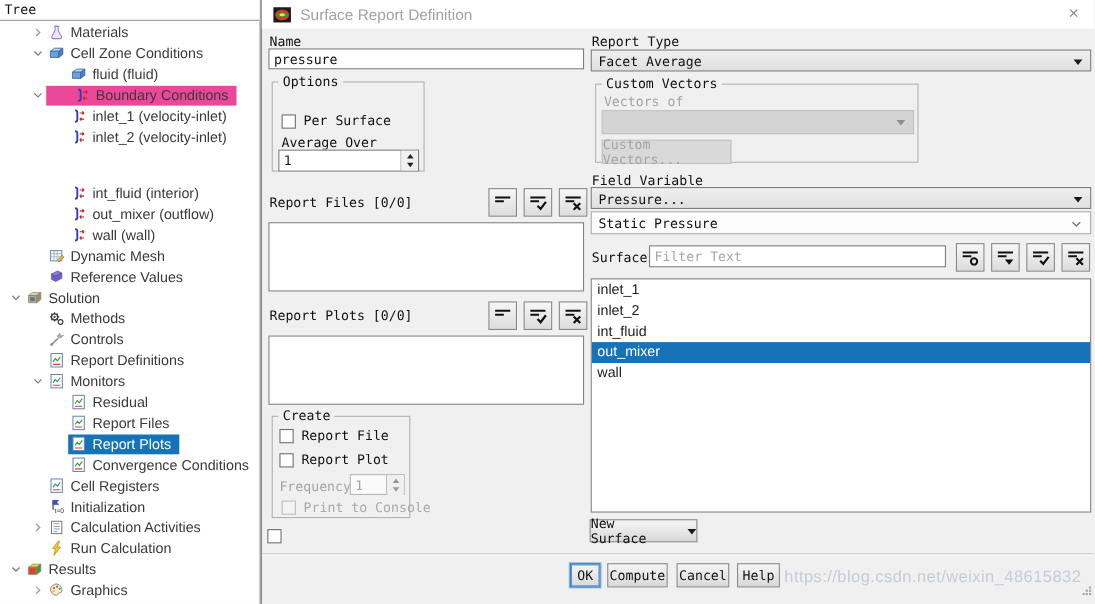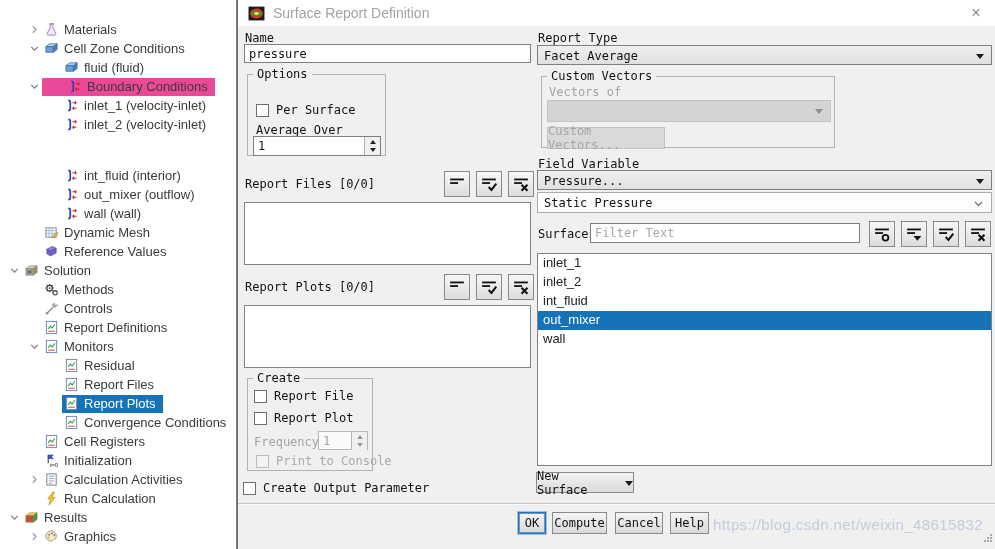--- a/index.html
+++ b/index.html
@@ -90,20 +90,21 @@
          border-top: 1px solid #c6c6c6; border-bottom: 1px solid #fbfbfb; }
 
   #watermark { position: absolute; left: 713px; top: 516px; font-size: 15px;
                color: rgba(186,199,214,0.85); letter-spacing: 0.4px; white-space: nowrap; }
   #grip { position: absolute; right: 2px; bottom: 2px; }
 </style>
 </head>
 <body>
 
 <div id="tree-panel">
+  <div id="tree-header">Tree</div>
   <div id="tree-body">
       <div class="trow" style="padding-left: 26px;">
         <span class="texp">
           <svg viewBox="0 0 16 16">
             <path d="M6 4l4 4-4 4" fill="none" stroke="#9a9a9a" stroke-width="1.4"></path>
           </svg>
         </span>
         <span class="tsel">
           <span class="ticon">
             <svg viewBox="0 0 16 16">
@@ -574,21 +575,20 @@
       </span>
     </div>
     <div class="cb dis" style="left:8px; top:75px;justify-content:center;">
       <span class="bx"></span>
       <span>Print to Console</span>
     </div>
   </div>
 
   <div class="cb" style="left:5px; top:481px;">
     <span class="bx"></span>
-    <span>Create Output Parameter</span>
   </div>
 
   <div class="lbl" style="left:300px; top:31px;">Report Type</div>
   <div class="combo" style="left:299px; top:45px; width:455px; height:20px;">
     <span>Facet Average</span>
     <span class="arr"></span>
   </div>
 
   <div class="gbox" style="left:303px; top:76px; width:294px; height:72px;">
     <span class="legend">Custom Vectors</span>

